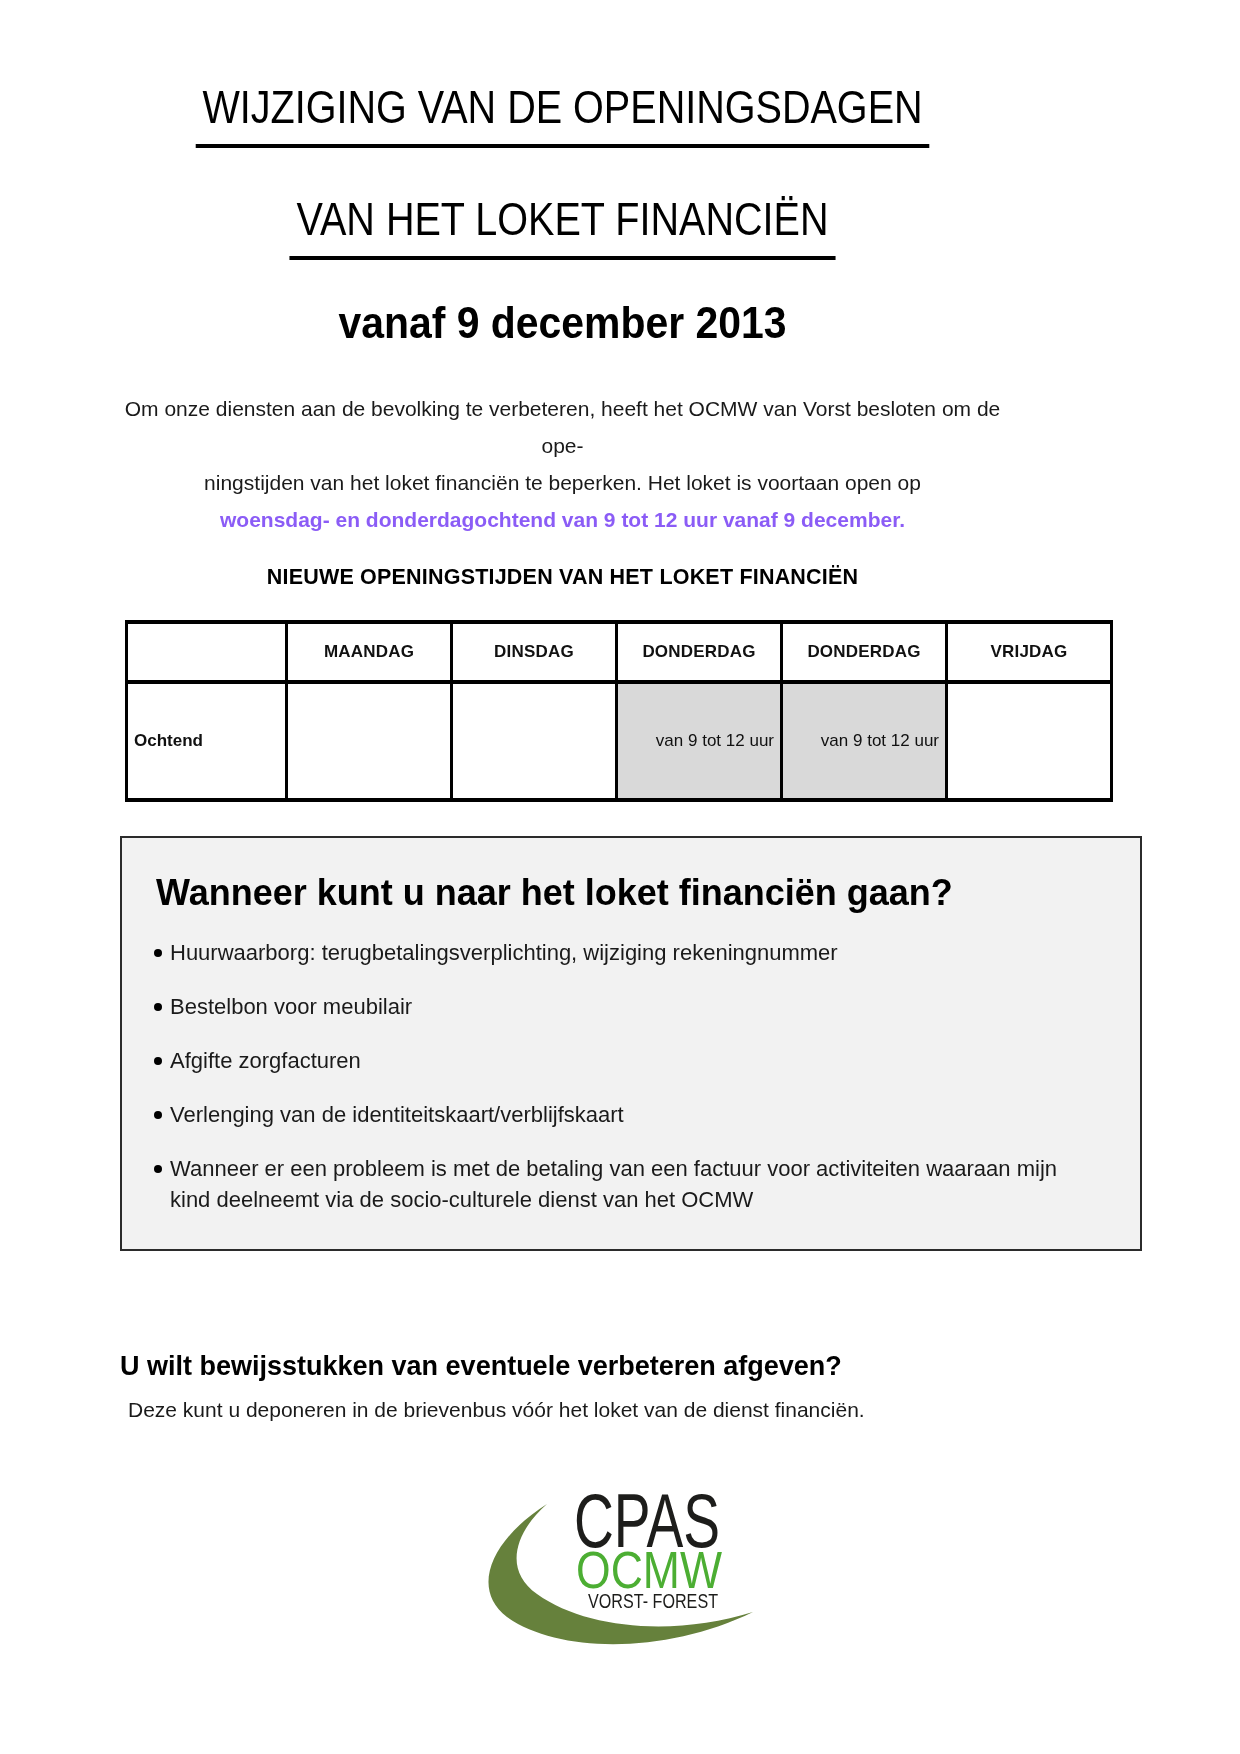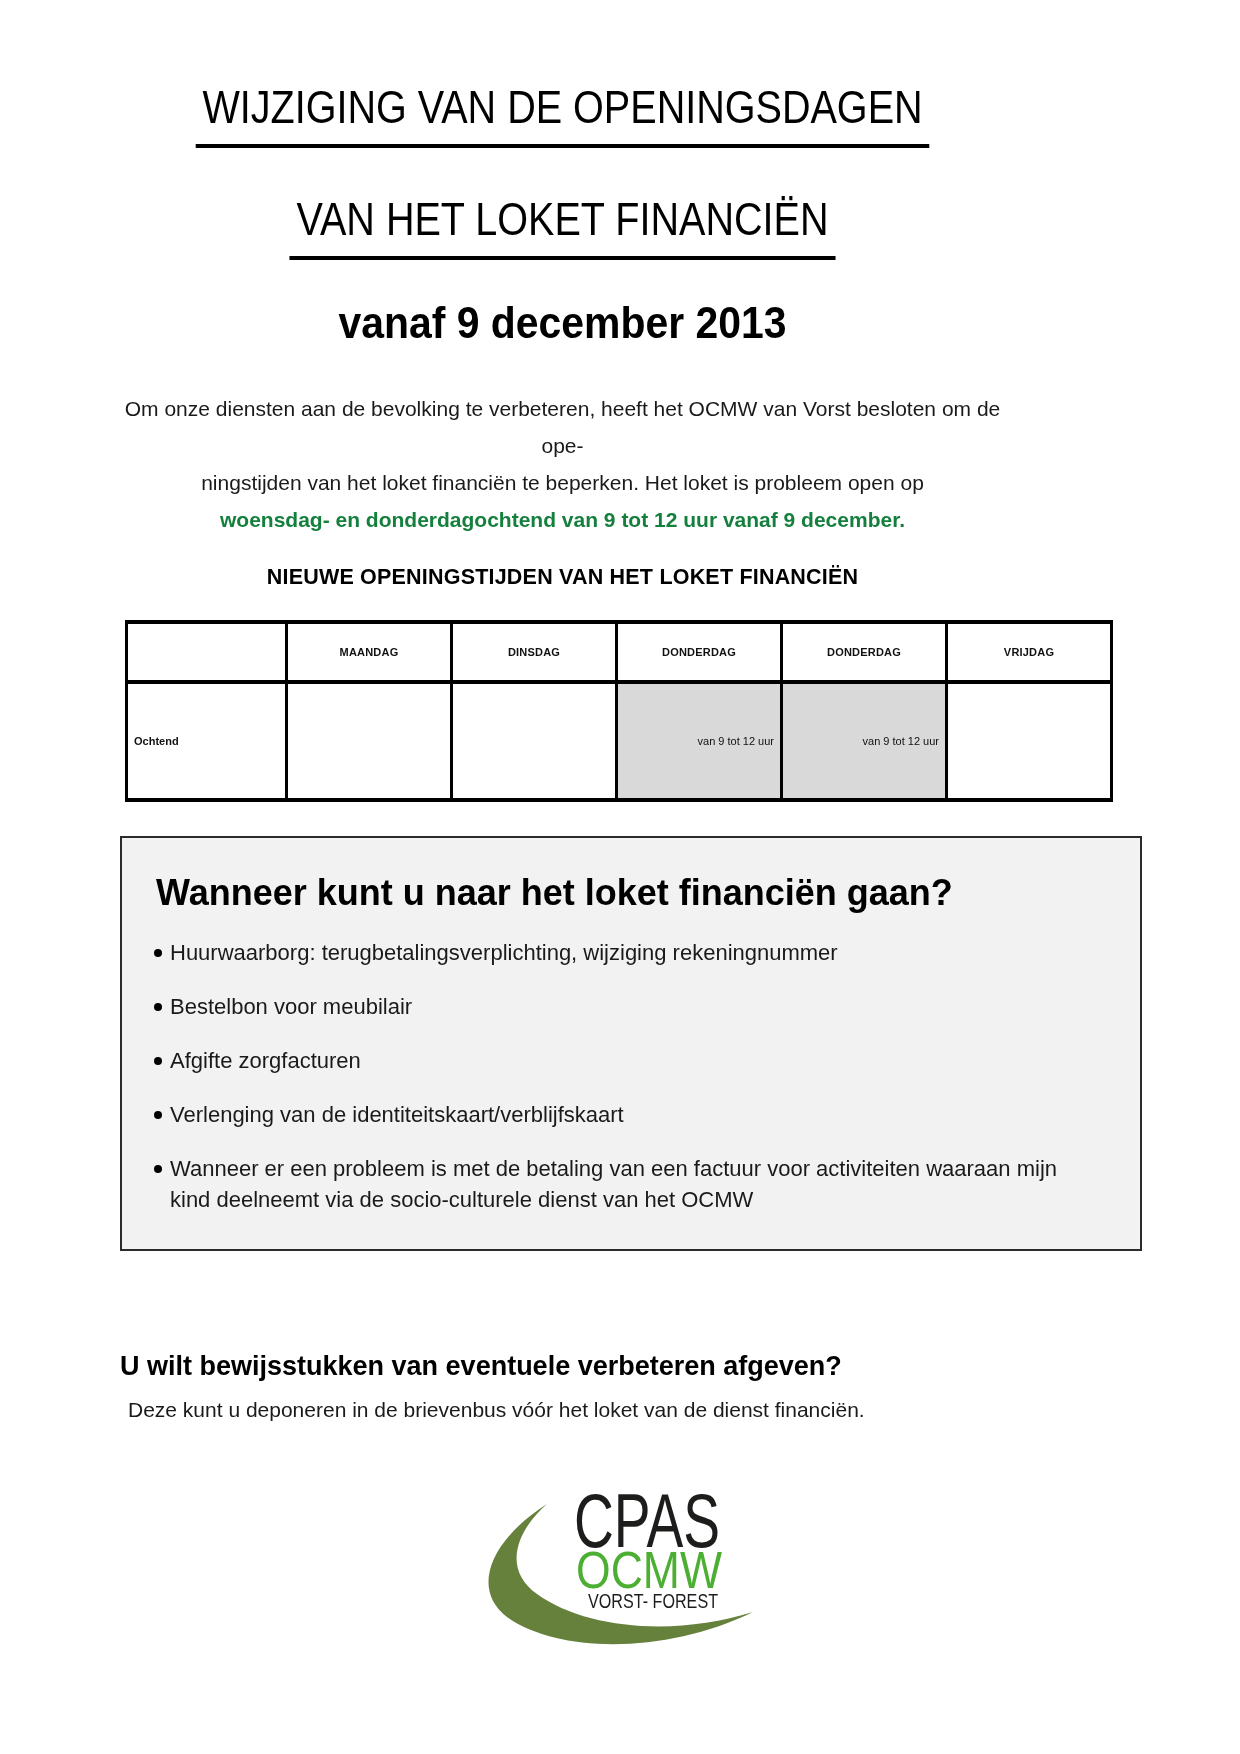--- a/index.html
+++ b/index.html
@@ -15,33 +15,33 @@
     color:#000;white-space:nowrap;
   }
   .t1{padding-top:80px;}
   .t2{margin-top:44px;}
   .underlined{display:inline-block;border-bottom:4px solid #000;padding:0 8px 10px 8px;}
   .date-title{
     margin:38px 0 0 0;font-size:44px;font-weight:700;color:#000;
     transform:scaleX(0.93);transform-origin:50% 50%;white-space:nowrap;
   }
   .intro{margin-top:42px;font-size:21px;line-height:37px;color:#1a1a1a;}
-  .intro .bold{font-weight:700;color:#15803d;}
+  .intro .bold{font-weight:700;color:#8b5cf6;}
   .sched-heading{
     margin-top:27px;font-size:21.5px;font-weight:700;color:#000;
     letter-spacing:0.2px;
   }
   table.schedule{
     border-collapse:collapse;table-layout:fixed;
     margin:30px 0 0 125px;width:985px;background:#fff;
   }
   table.schedule th,table.schedule td{
     border-left:3px solid #000;border-right:3px solid #000;
     border-top:4px solid #000;border-bottom:4px solid #000;
-    font-size:11px;padding:0 6px;overflow:hidden;
+    font-size:17px;padding:0 6px;overflow:hidden;
   }
   table.schedule col.c0{width:160px;}
   table.schedule col.cd{width:165px;}
   table.schedule thead th{height:56px;font-weight:700;text-align:center;letter-spacing:0.2px;}
   table.schedule td{height:114px;text-align:right;vertical-align:middle;font-weight:400;}
   table.schedule td.rowlabel{text-align:left;font-weight:700;}
   .info-box{
     box-sizing:border-box;margin:34px 0 0 120px;width:1022px;
     border:2px solid #2b2b2b;padding:26px 40px 34px 30px;
   }
@@ -67,21 +67,21 @@
 </head>
 <body>
 
 <div class="center-col">
   <h1 class="main-title t1"><span class="underlined">WIJZIGING VAN DE OPENINGSDAGEN</span></h1>
   <h1 class="main-title t2"><span class="underlined">VAN HET LOKET FINANCIËN</span></h1>
   <h2 class="date-title">vanaf 9 december 2013</h2>
 
   <div class="intro">
     <div>Om onze diensten aan de bevolking te verbeteren, heeft het OCMW van Vorst besloten om de ope-</div>
-    <div>ningstijden van het loket financiën te beperken. Het loket is probleem open op</div>
+    <div>ningstijden van het loket financiën te beperken. Het loket is voortaan open op</div>
     <div class="bold">woensdag- en donderdagochtend van 9 tot 12 uur vanaf 9 december.</div>
   </div>
 
   <div class="sched-heading">NIEUWE OPENINGSTIJDEN VAN HET LOKET FINANCIËN</div>
 </div>
 
 <table class="schedule">
   <colgroup>
     <col class="c0">
       <col class="cd">

